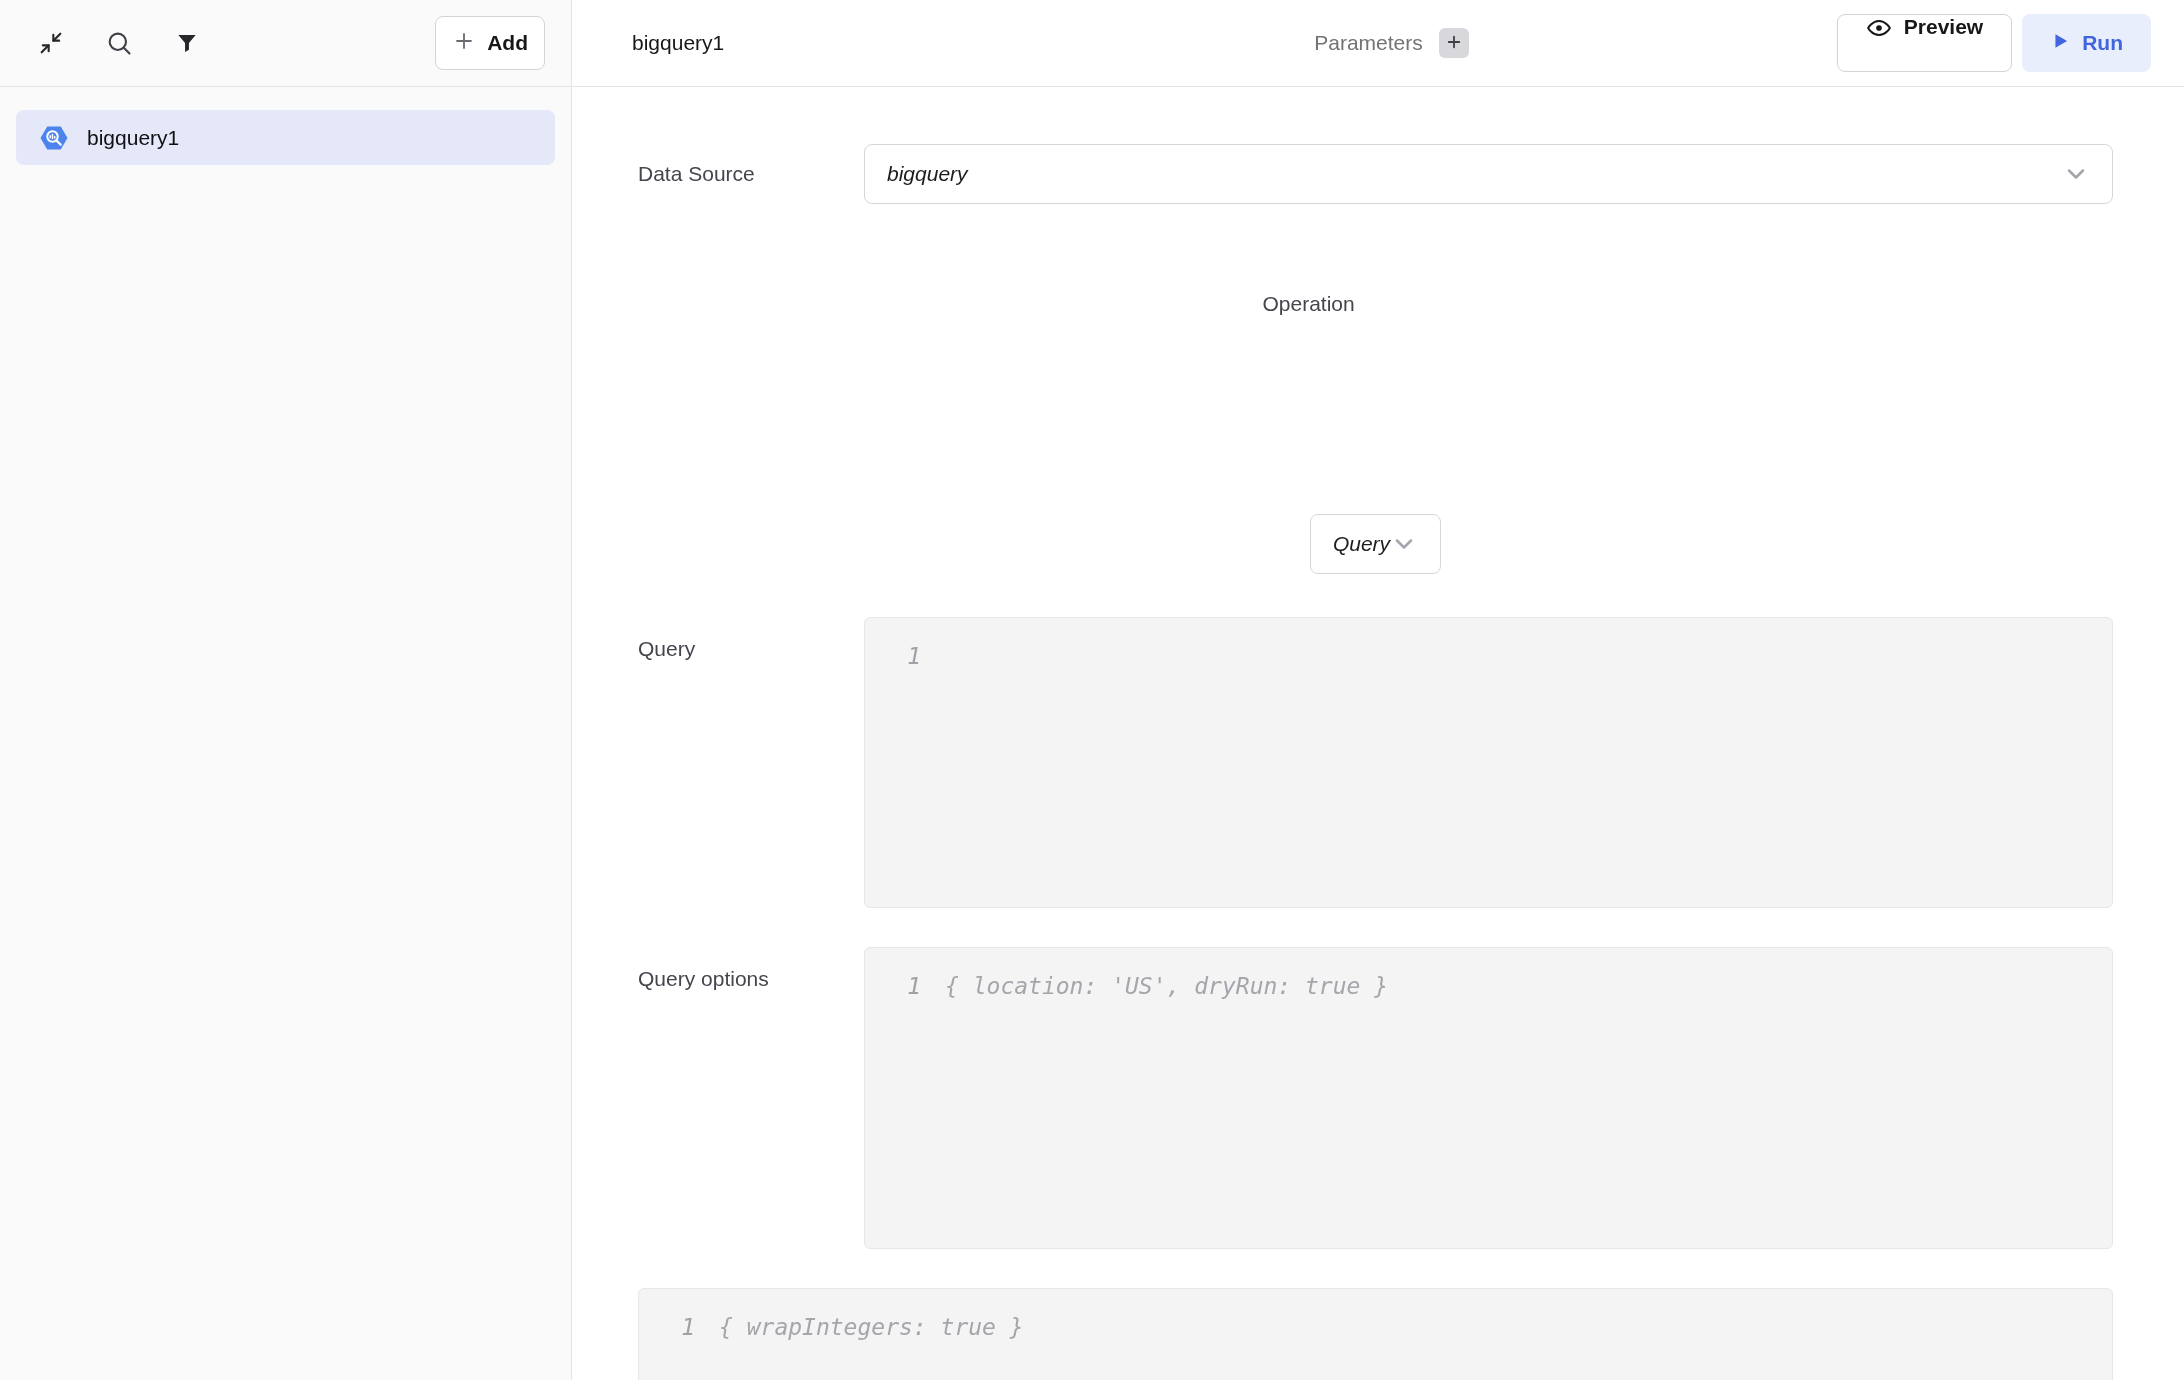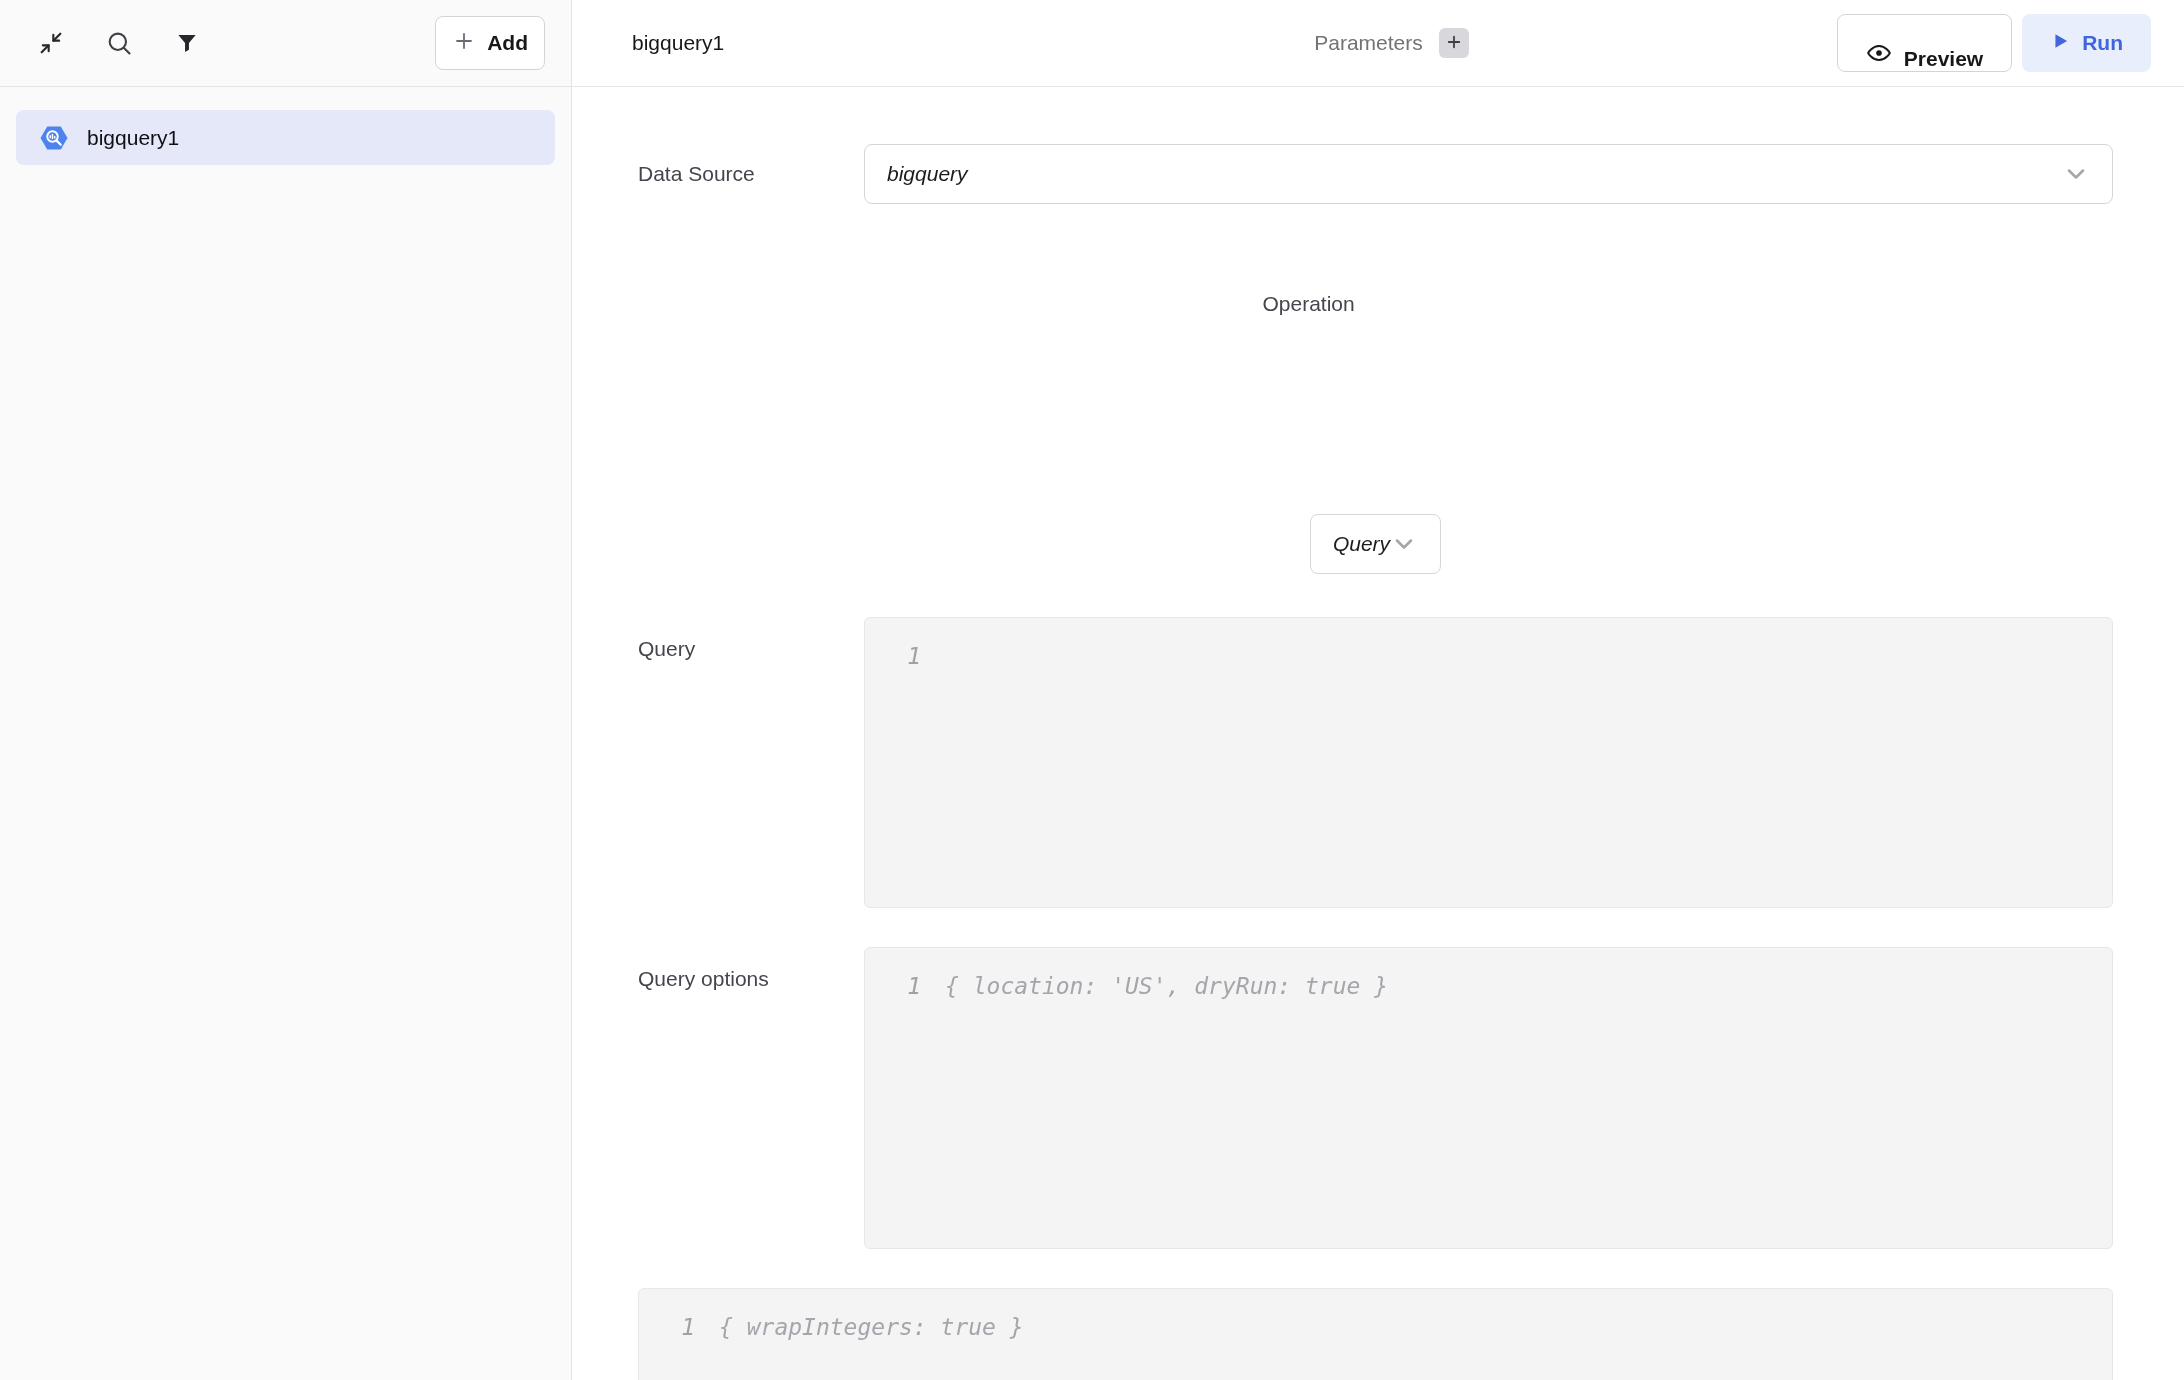--- a/index.html
+++ b/index.html
@@ -69,21 +69,21 @@
   .param-add {
     width: 30px; height: 30px; border: none; border-radius: 6px;
     background: #d7d7dc;
     display: flex; align-items: center; justify-content: center;
     cursor: pointer;
   }
   .header-right { flex: 1; display: flex; justify-content: flex-end; align-items: center; gap: 10px; }
   .preview-btn {
     height: 58px; padding: 0 28px;
     background: #ffffff; border: 1px solid #d4d4d8; border-radius: 8px;
-    display: flex; align-items: flex-end; gap: 12px;
+    display: flex; align-items: flex-start; gap: 12px;
     font-family: "Liberation Sans", sans-serif;
     font-size: 21px; font-weight: 600; color: #18181b;
     cursor: pointer;
     margin-left: 20px;
   }
   .run-btn {
     height: 58px; padding: 8px 28px;
     background: #e8eefc; border: none; border-radius: 8px;
     display: flex; align-items: center; gap: 12px;
     font-family: "Liberation Sans", sans-serif;

